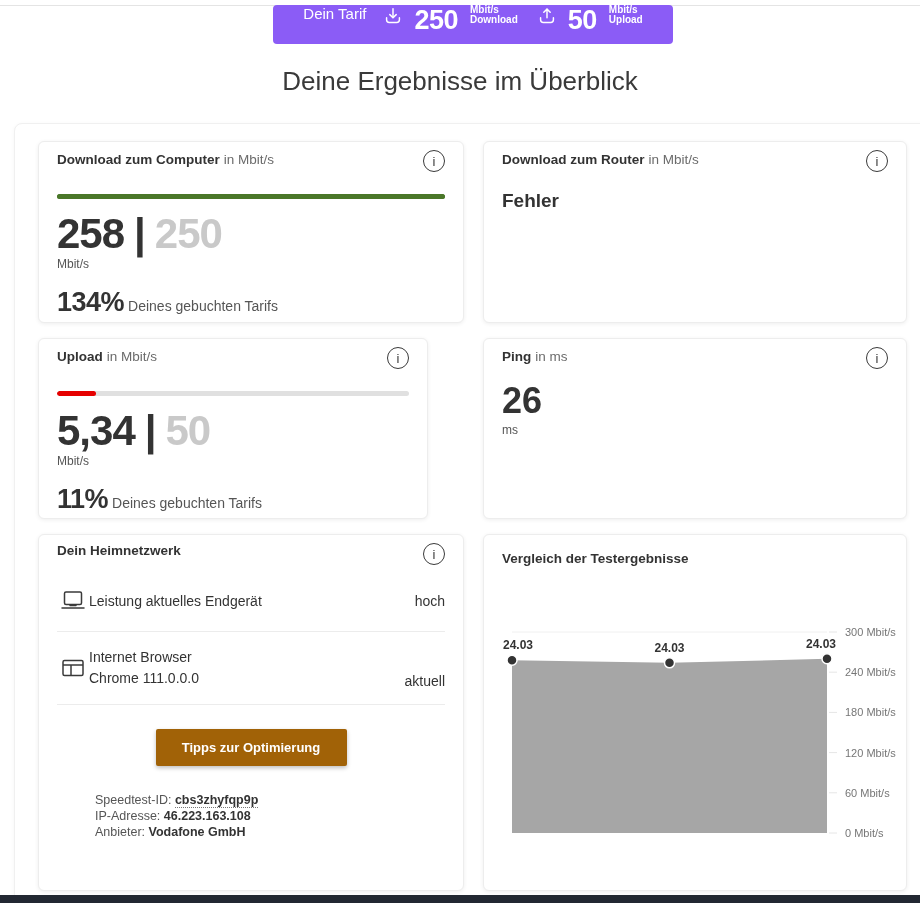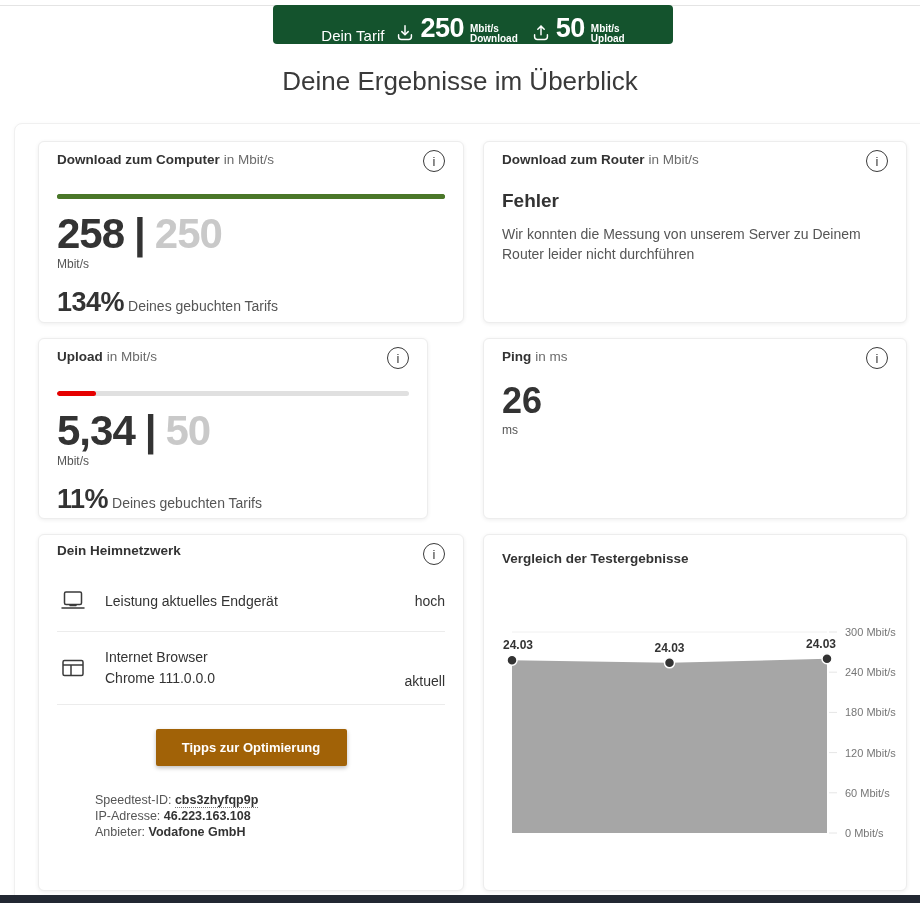--- a/index.html
+++ b/index.html
@@ -2,22 +2,22 @@
 <html><head>
 <meta charset="utf-8">
 <style>
   * { margin:0; padding:0; box-sizing:border-box; }
   html,body { width:920px; height:903px; overflow:hidden; background:#fff;
     font-family:"Liberation Sans", sans-serif; color:#333; }
   .topline { position:absolute; left:0; top:5px; width:920px; height:1px; background:#e4e4e4; }
 
   
   .tariff { position:absolute; left:273px; top:5px; width:400px; height:39px;
-    background:#14532d; border-radius:4px; display:flex; align-items:flex-end;
-    justify-content:center; gap:4px; color:#fff; }
+    background:#8b5cf6; border-radius:4px; display:flex; align-items:flex-start;
+    justify-content:center; gap:10px; color:#fff; }
   .tariff .label { font-size:15px; margin-right:6px; }
   .tariff .big { font-size:27px; font-weight:bold; letter-spacing:-0.5px; }
   .tariff .stack { display:flex; flex-direction:column; line-height:10px; margin-left:2px; }
   .tariff .stack span { font-size:10px; font-weight:bold; }
   .tariff svg { display:block; }
 
   .page-title { position:absolute; left:0; top:66px; width:920px; text-align:center;
     font-size:26px; font-weight:300; color:#3a3a3a; }
 
   .container { position:absolute; left:14px; top:123px; width:940px; height:790px;
@@ -52,21 +52,21 @@
   .pct-row { display:flex; align-items:baseline; margin-top:16px; }
   .pct { font-size:27px; font-weight:bold; letter-spacing:-0.5px; }
   .pct-suffix { font-size:14px; color:#555; margin-left:4px; }
 
   .err-title { font-size:19px; font-weight:bold; margin-top:18px; }
   .err-text { font-size:14px; color:#555; line-height:1.45; margin-top:12px; max-width:382px; }
 
   .ping-num { font-size:36px; font-weight:bold; margin-top:14px; line-height:1; }
   .ping-unit { font-size:12px; color:#555; margin-top:4px; }
 
-  .hn-row { display:flex; align-items:center; gap:16px; padding:15px 0;
+  .hn-row { display:flex; align-items:center; padding:15px 0;
     border-bottom:1px solid #ececec; }
   .hn-icon { flex:0 0 32px; display:flex; align-items:center; justify-content:center; }
   .hn-texts { flex:1; font-size:14px; color:#333; line-height:1.5; }
   .hn-status { font-size:14px; color:#333; align-self:center; }
   .hn-status.bottom { align-self:flex-end; }
 
   .tips-btn { display:block; margin:24px auto 0; width:191px; height:37px; background:#a16207;
     color:#fff; font-family:"Liberation Sans",sans-serif; font-size:13px; font-weight:bold;
     border:none; border-radius:2px; box-shadow:0 2px 4px rgba(0,0,0,0.25); cursor:pointer; }
 
@@ -139,21 +139,20 @@
   </div>
 
   <div class="card card-b">
     <div class="card-head">
       <div>
         <span class="head-title">Download zum Router</span><span class="head-suffix">in Mbit/s</span>
       </div>
       <div class="info">i</div>
     </div>
     <div class="err-title">Fehler</div>
-    <div class="err-text">Wir konnten die Messung von unserem Server zu Deinem Router leider nicht durchführen</div>
   </div>
 
   <div class="card card-c">
     <div class="card-head">
       <div>
         <span class="head-title">Upload</span><span class="head-suffix">in Mbit/s</span>
       </div>
       <div class="info">i</div>
     </div>
     <div class="bar-track">

